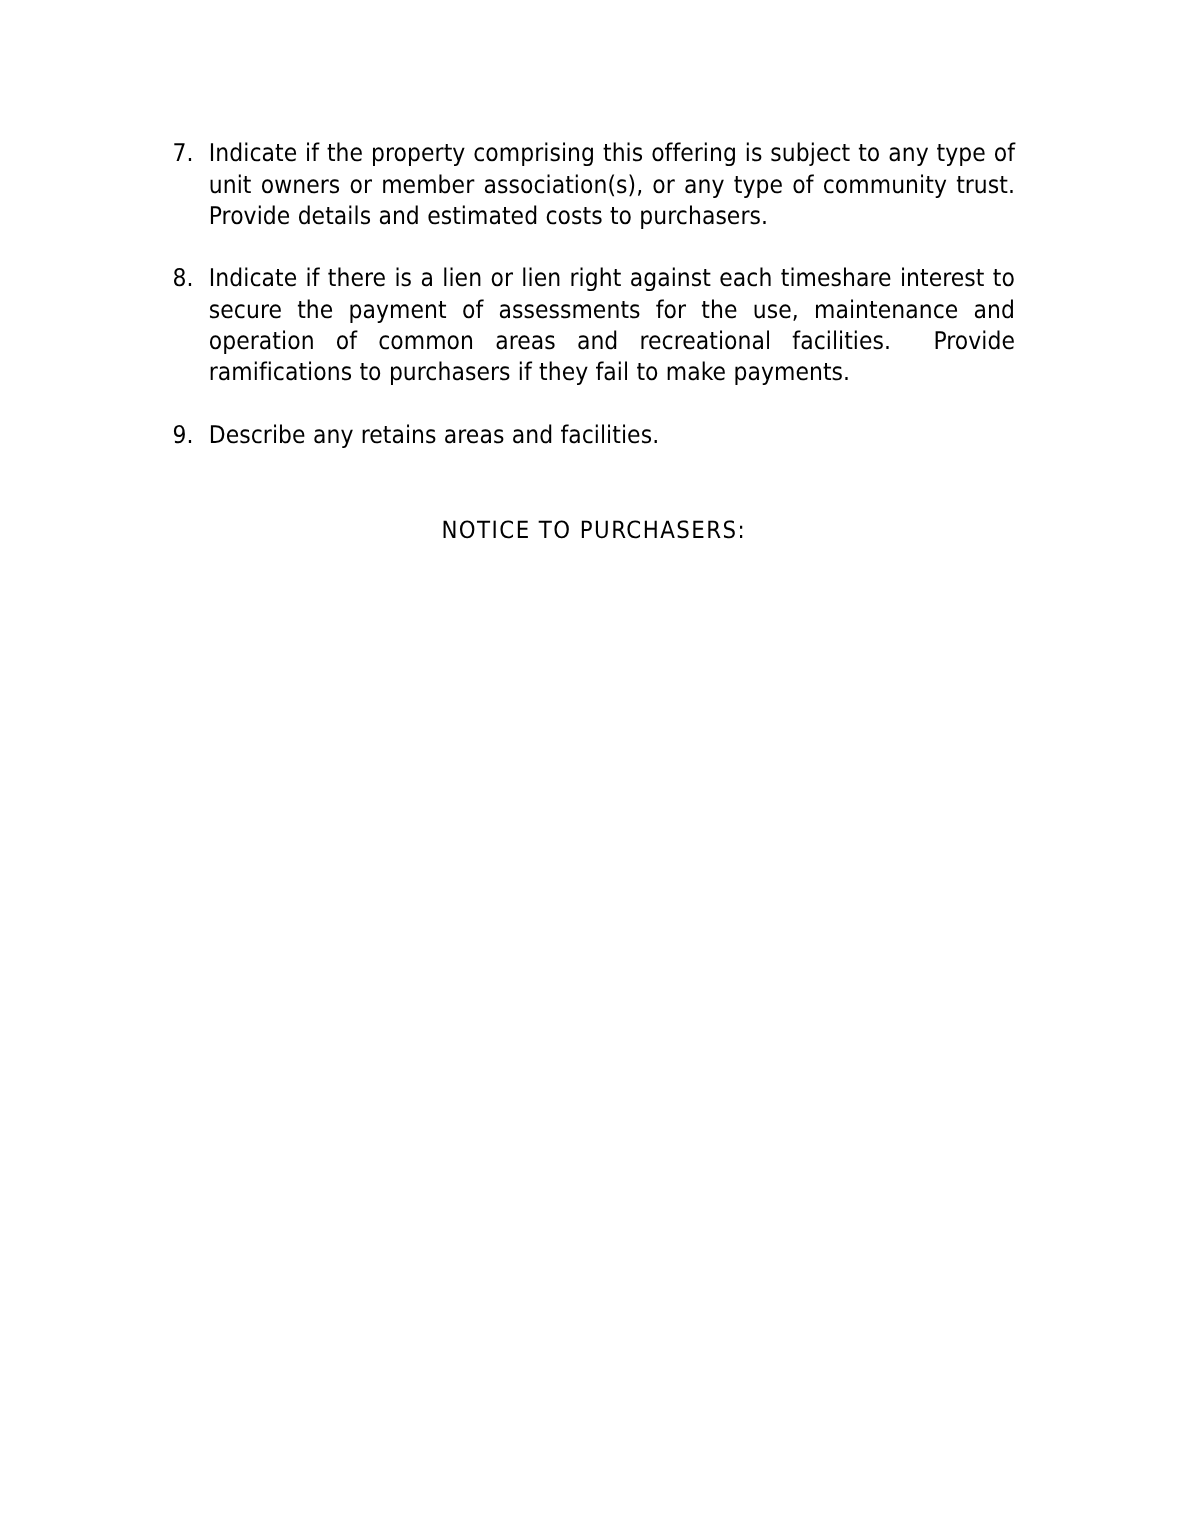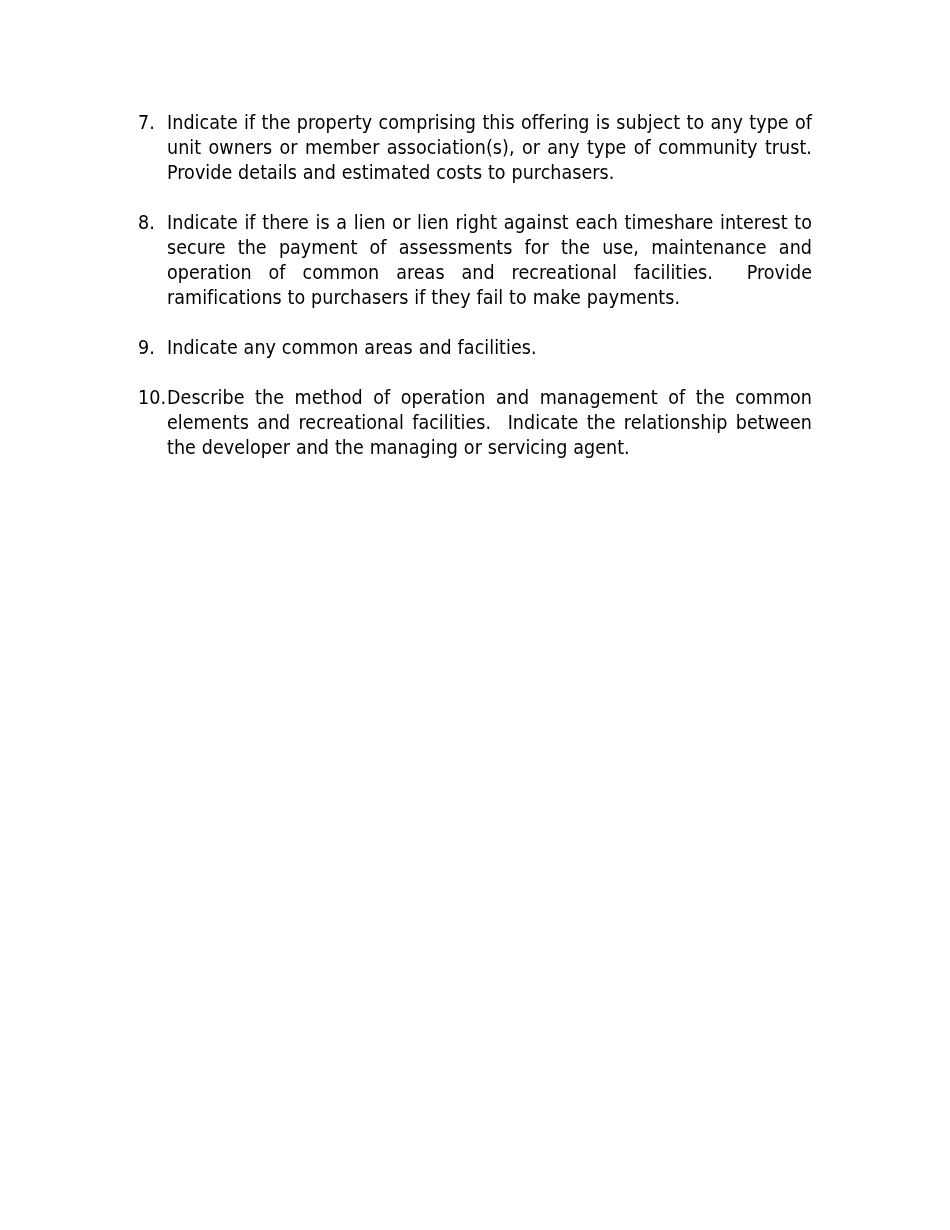--- a/index.html
+++ b/index.html
@@ -89,30 +89,27 @@
       <span class="item-text">Indicate if the property comprising this offering is subject to any type of unit owners or member association(s), or any type of community trust.  Provide details and estimated costs to purchasers.</span>
     </div>
 
     <div class="item">
       <span class="item-num">8.</span>
       <span class="item-text">Indicate if there is a lien or lien right against each timeshare interest to secure the payment of assessments for the use, maintenance and operation of common areas and recreational facilities.  Provide ramifications to purchasers if they fail to make payments.</span>
     </div>
 
     <div class="item">
       <span class="item-num">9.</span>
-      <span class="item-text nojustify">Indicate any common areas and facilities.</span>
+      <span class="item-text nojustify">Describe any retains areas and facilities.</span>
     </div>
 
-    <div class="item">
-      <span class="item-num">10.</span>
-      <span class="item-text">Describe the method of operation and management of the common elements and recreational facilities.  Indicate the relationship between the developer and the managing or servicing agent.</span>
-    </div>
 
 
 
     <div class="notice-spacer"></div>
 
+    <div class="notice-heading">NOTICE TO PURCHASERS:</div>
 
     <div class="notice-gap"></div>
 
 
   </div>
 </div>
 
 </body></html>

